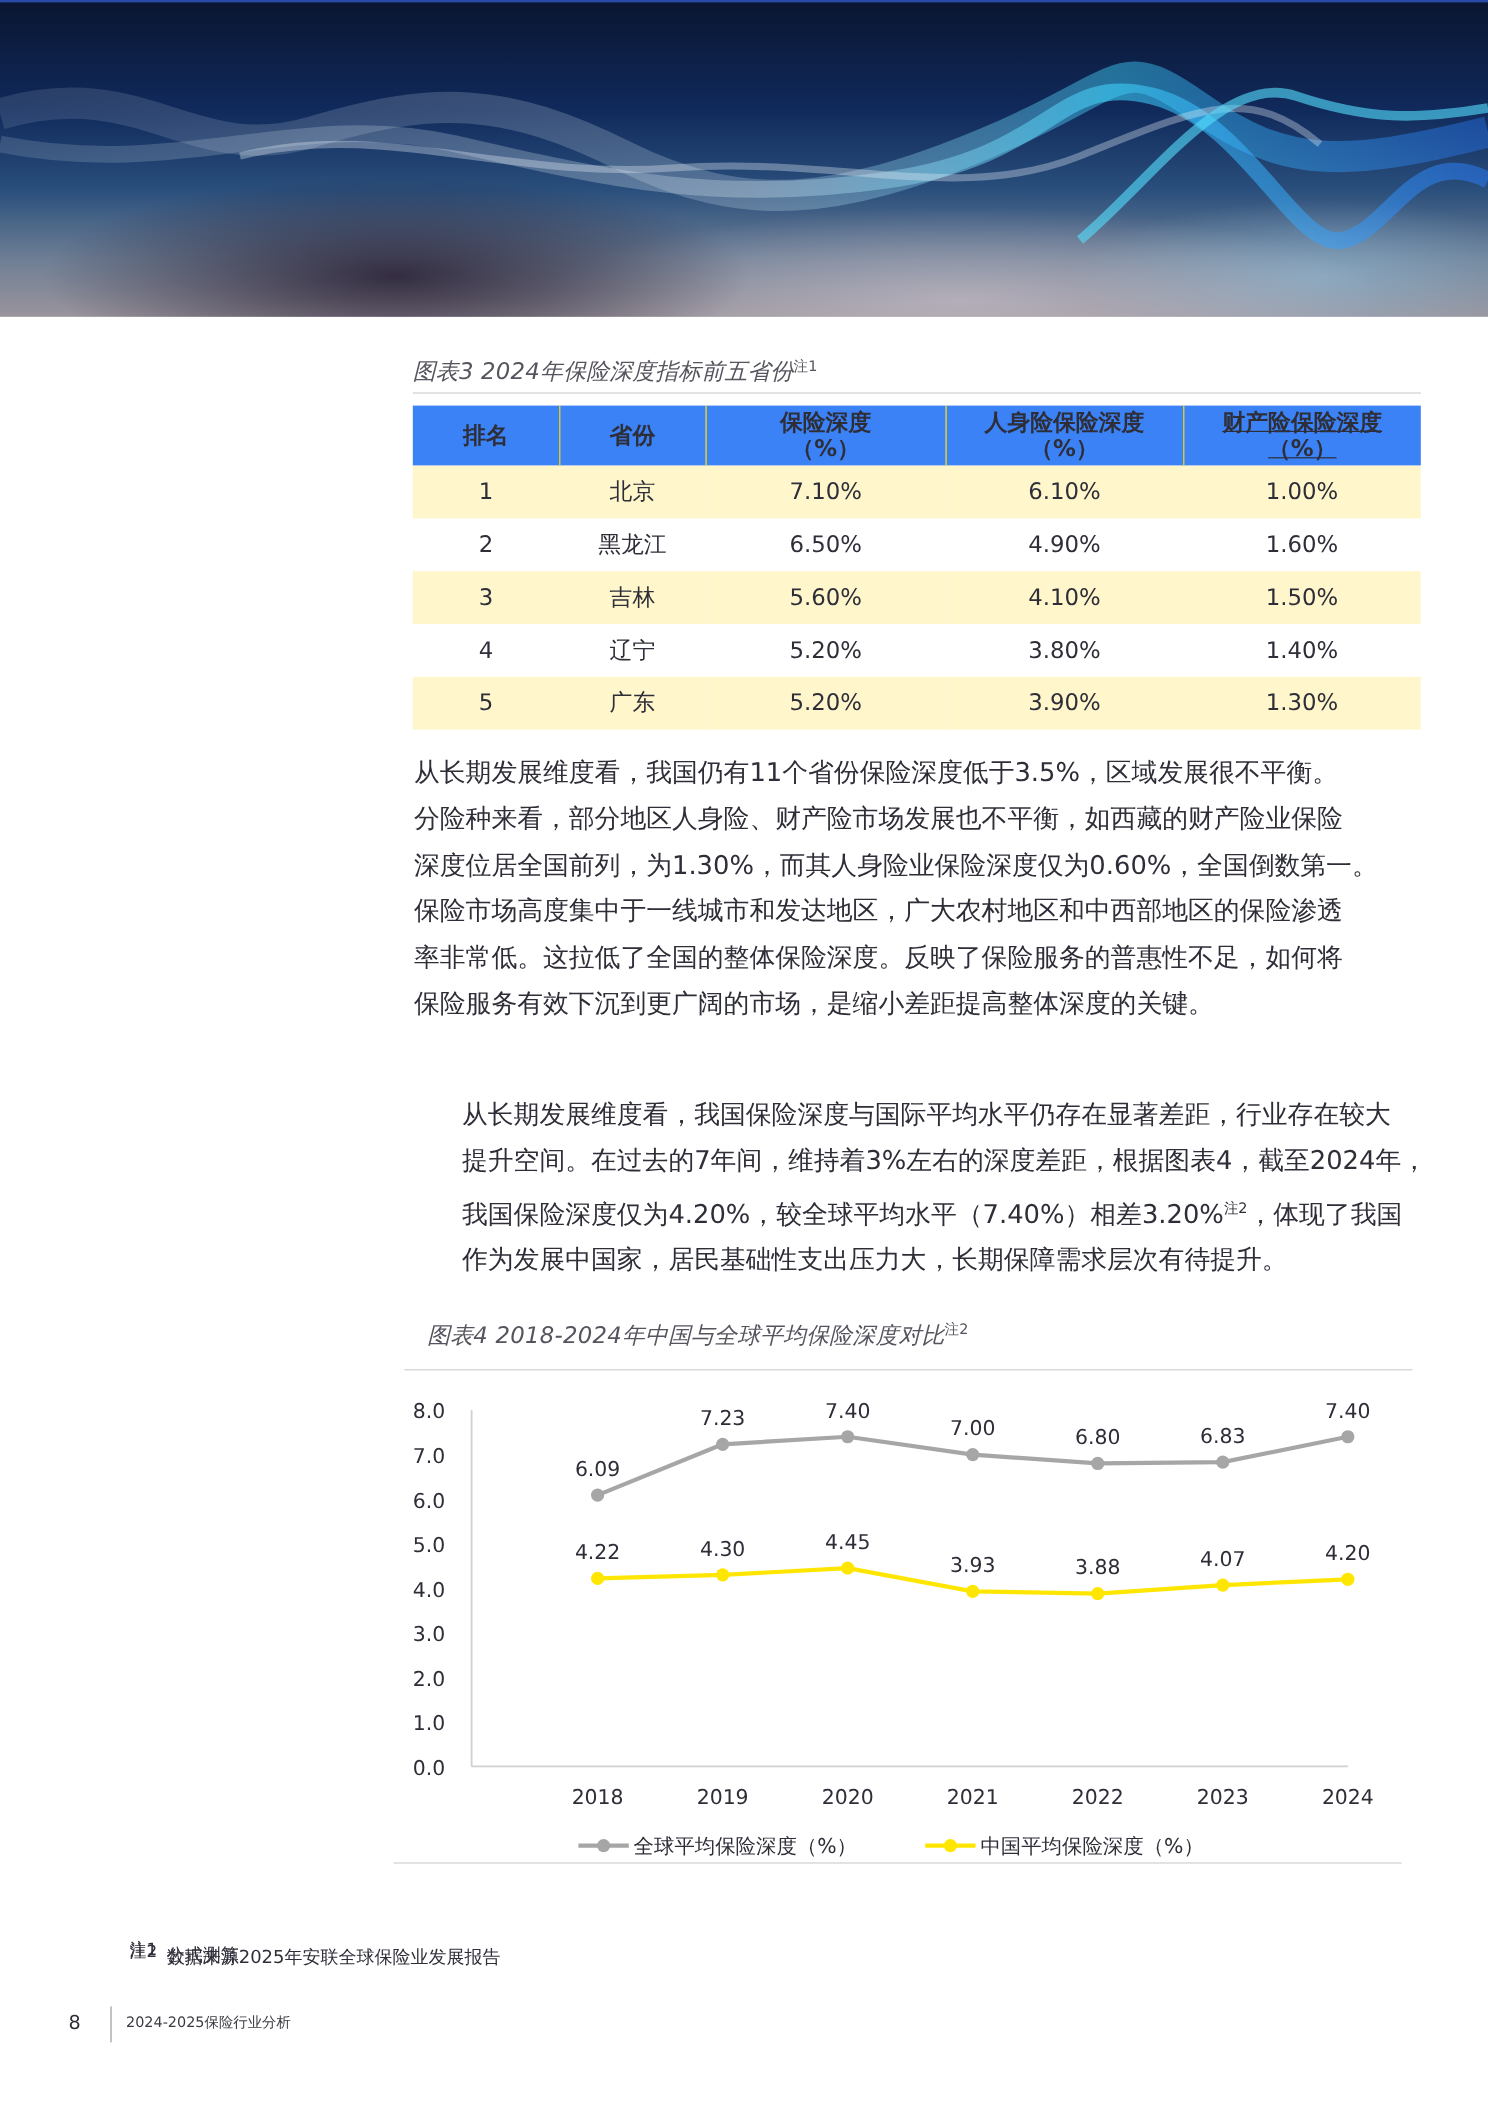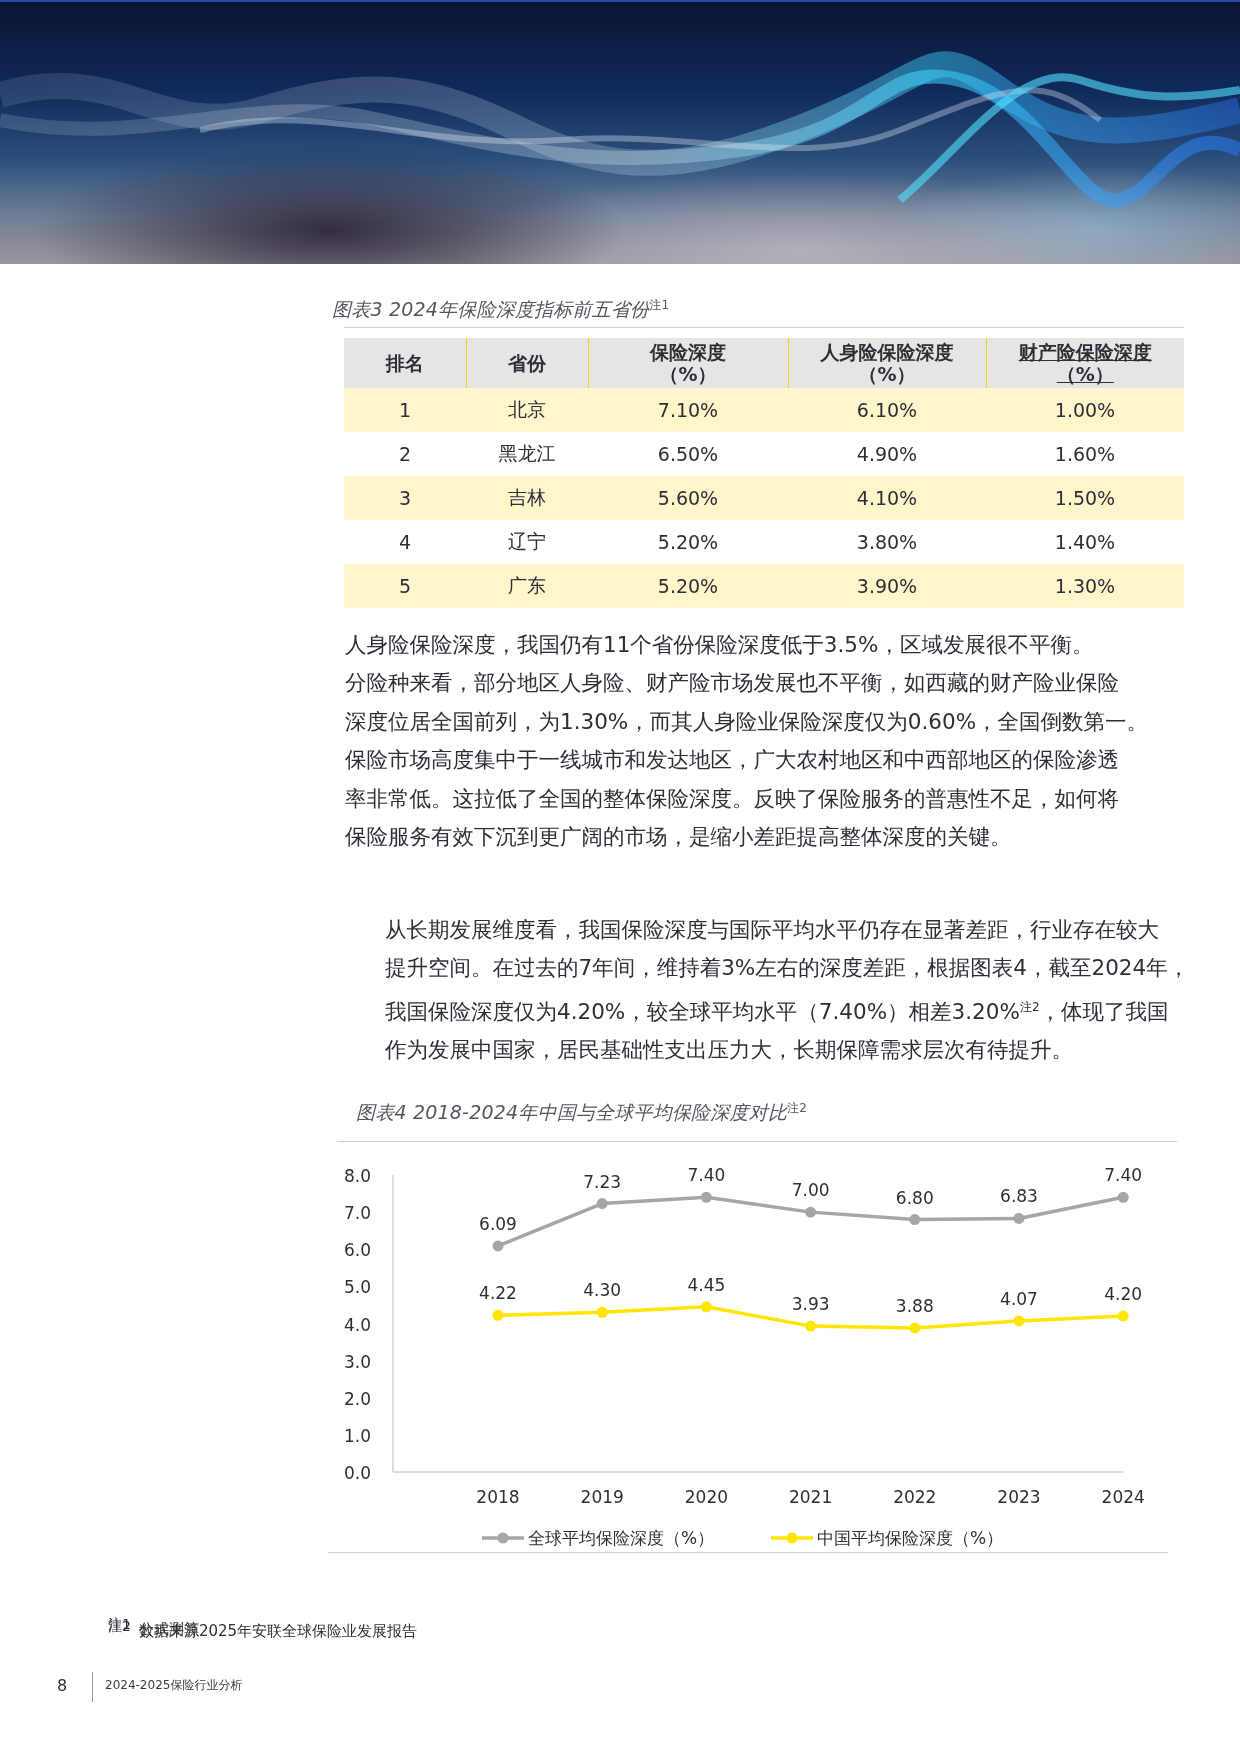--- a/index.html
+++ b/index.html
@@ -17,21 +17,21 @@
   .banner .topstrip { position: absolute; left: 0; top: 0; width: 100%; height: 2px; background: #2a4aa8; }
   .banner svg { position: absolute; left: 0; top: 0; }
 
   
   .caption { position: absolute; font-style: italic; font-size: 19px; color: #55555f; letter-spacing: 0.2px; }
   .caption sup { font-size: 12px; font-style: normal; vertical-align: 7px; }
   .rule { position: absolute; height: 1px; background: #cfcfcf; }
 
   
   .tbl { position: absolute; left: 344px; top: 338px; width: 840px; border-collapse: collapse; table-layout: fixed; }
-  .tbl th { background: #e5e5e5; height: 50px; font-size: 19px; font-weight: bold; color: #2e2e38; line-height: 22px;
+  .tbl th { background: #3b82f6; height: 50px; font-size: 19px; font-weight: bold; color: #2e2e38; line-height: 22px;
     border-right: 1px solid #f2da00; text-align: center; vertical-align: middle; }
   .tbl th:last-child { border-right: none; text-decoration: underline; }
   .tbl td { height: 44px; font-size: 19px; color: #2e2e38; text-align: center; vertical-align: middle; }
   .tbl tr.alt td { background: #fff6cc; }
 
   
   .para { position: absolute; left: 345px; width: 860px; font-size: 21.5px; line-height: 38.4px; color: #2e2e38; }
   .para .line { display: block; white-space: nowrap; }
   .para sup { font-size: 12px; vertical-align: 8px; }
 
@@ -60,21 +60,21 @@
         <stop offset="1" stop-color="#2a7cff" stop-opacity="0.7"></stop>
       </linearGradient>
     </defs>
     <path d="M0 95 C 120 60, 160 140, 260 110 S 420 80, 520 130 S 700 170, 820 120 S 930 40, 1000 90 S 1120 140, 1240 110" fill="none" stroke="url(#wg)" stroke-width="26" opacity="0.55"></path>
     <path d="M0 120 C 150 150, 250 90, 380 120 S 600 170, 740 150 S 880 60, 960 80 S 1080 210, 1120 200 S 1180 120, 1240 150" fill="none" stroke="url(#wg)" stroke-width="14" opacity="0.7"></path>
     <path d="M200 130 C 320 100, 420 150, 560 140 S 800 170, 900 130 S 1040 70, 1100 120" fill="none" stroke="#e6eef5" stroke-width="6" opacity="0.35"></path>
     <path d="M900 200 C 960 150, 1020 60, 1080 80 S 1180 100, 1240 90" fill="none" stroke="#55e0ff" stroke-width="8" opacity="0.6"></path>
   </svg>
 </div>
 
-<div class="caption" style="left:332px; top:297px;">
+<div class="caption" style="left:344px; top:297px;">
   <span>图表3 2024年保险深度指标前五省份</span><sup>注1</sup>
 </div>
 <div class="rule" style="left:344px; top:327px; width:840px;"></div>
 
 <table class="tbl">
   <colgroup>
     <col style="width:122px">
       <col style="width:122px">
       <col style="width:200px">
       <col style="width:198px">
@@ -122,21 +122,21 @@
       <td>5</td>
       <td>广东</td>
       <td>5.20%</td>
       <td>3.90%</td>
       <td>1.30%</td>
     </tr>
   </tbody>
 </table>
 
 <div class="para" style="top:626px;">
-  <span class="line">人身险保险深度，我国仍有11个省份保险深度低于3.5%，区域发展很不平衡。</span>
+  <span class="line">从长期发展维度看，我国仍有11个省份保险深度低于3.5%，区域发展很不平衡。</span>
   <span class="line">分险种来看，部分地区人身险、财产险市场发展也不平衡，如西藏的财产险业保险</span>
   <span class="line">深度位居全国前列，为1.30%，而其人身险业保险深度仅为0.60%，全国倒数第一。</span>
   <span class="line">保险市场高度集中于一线城市和发达地区，广大农村地区和中西部地区的保险渗透</span>
   <span class="line">率非常低。这拉低了全国的整体保险深度。反映了保险服务的普惠性不足，如何将</span>
   <span class="line">保险服务有效下沉到更广阔的市场，是缩小差距提高整体深度的关键。</span>
 </div>
 
 <div class="para" style="top:911px;margin-left:40px;">
   <span class="line">从长期发展维度看，我国保险深度与国际平均水平仍存在显著差距，行业存在较大</span>
   <span class="line">提升空间。在过去的7年间，维持着3%左右的深度差距，根据图表4，截至2024年，</span>

